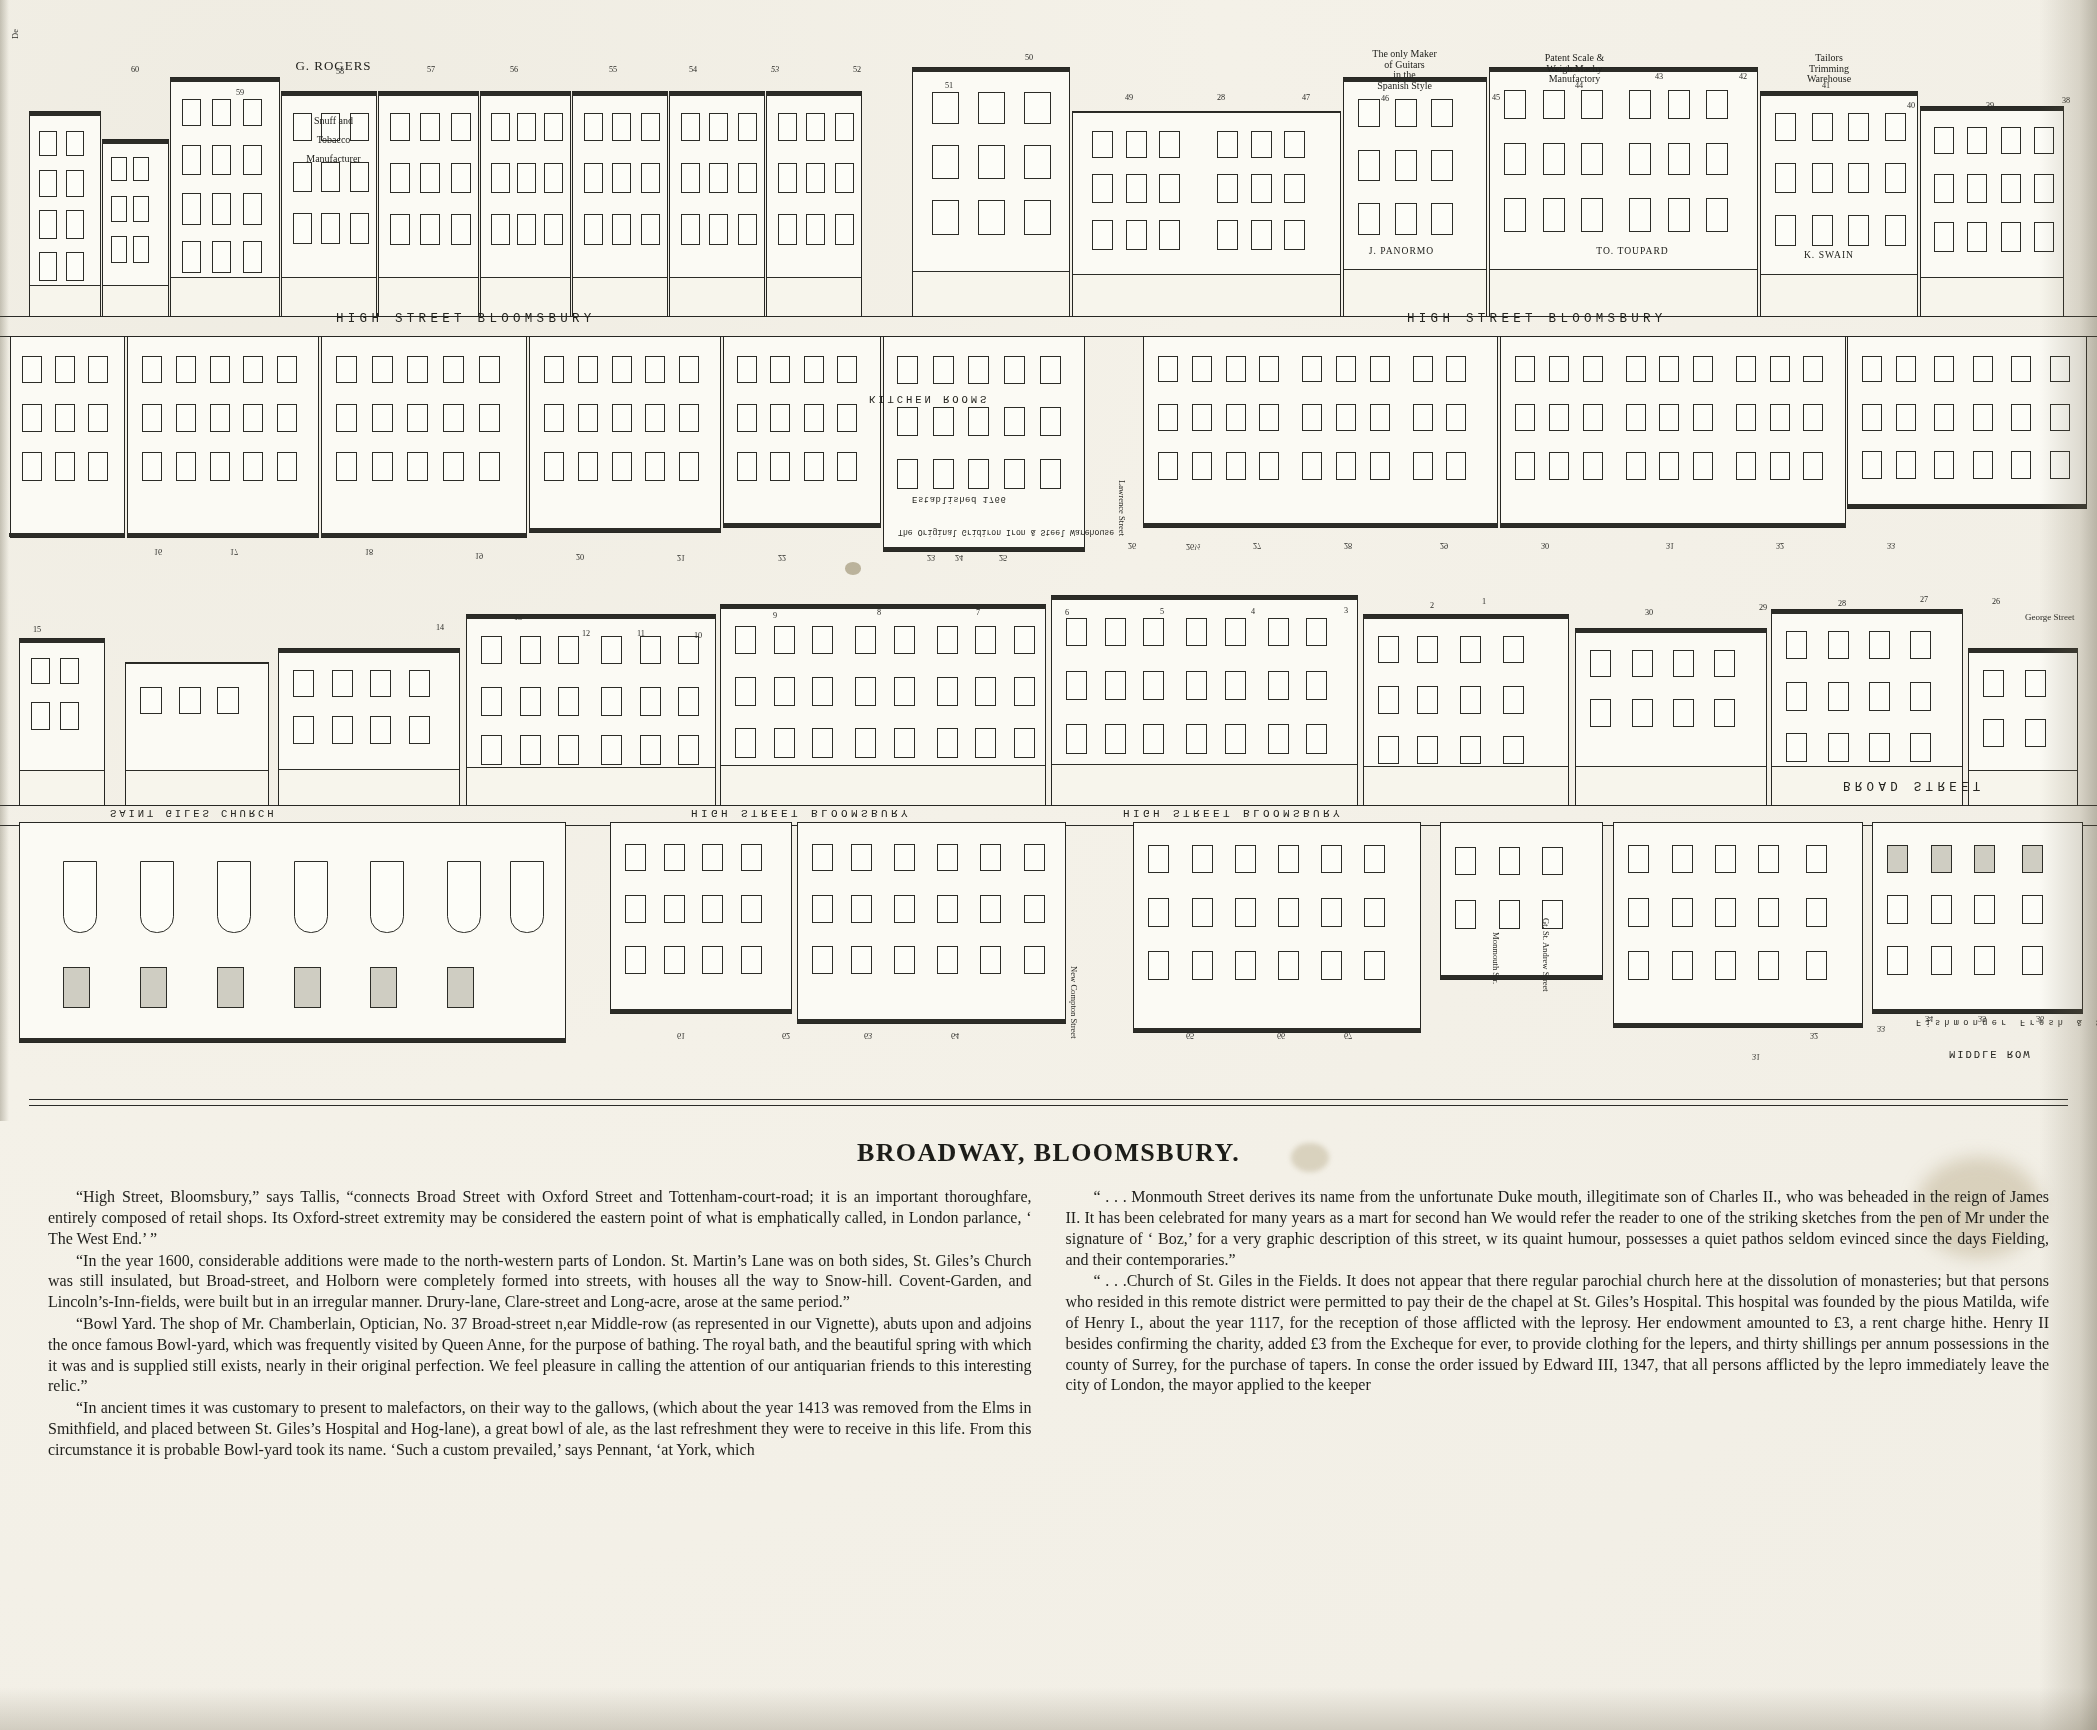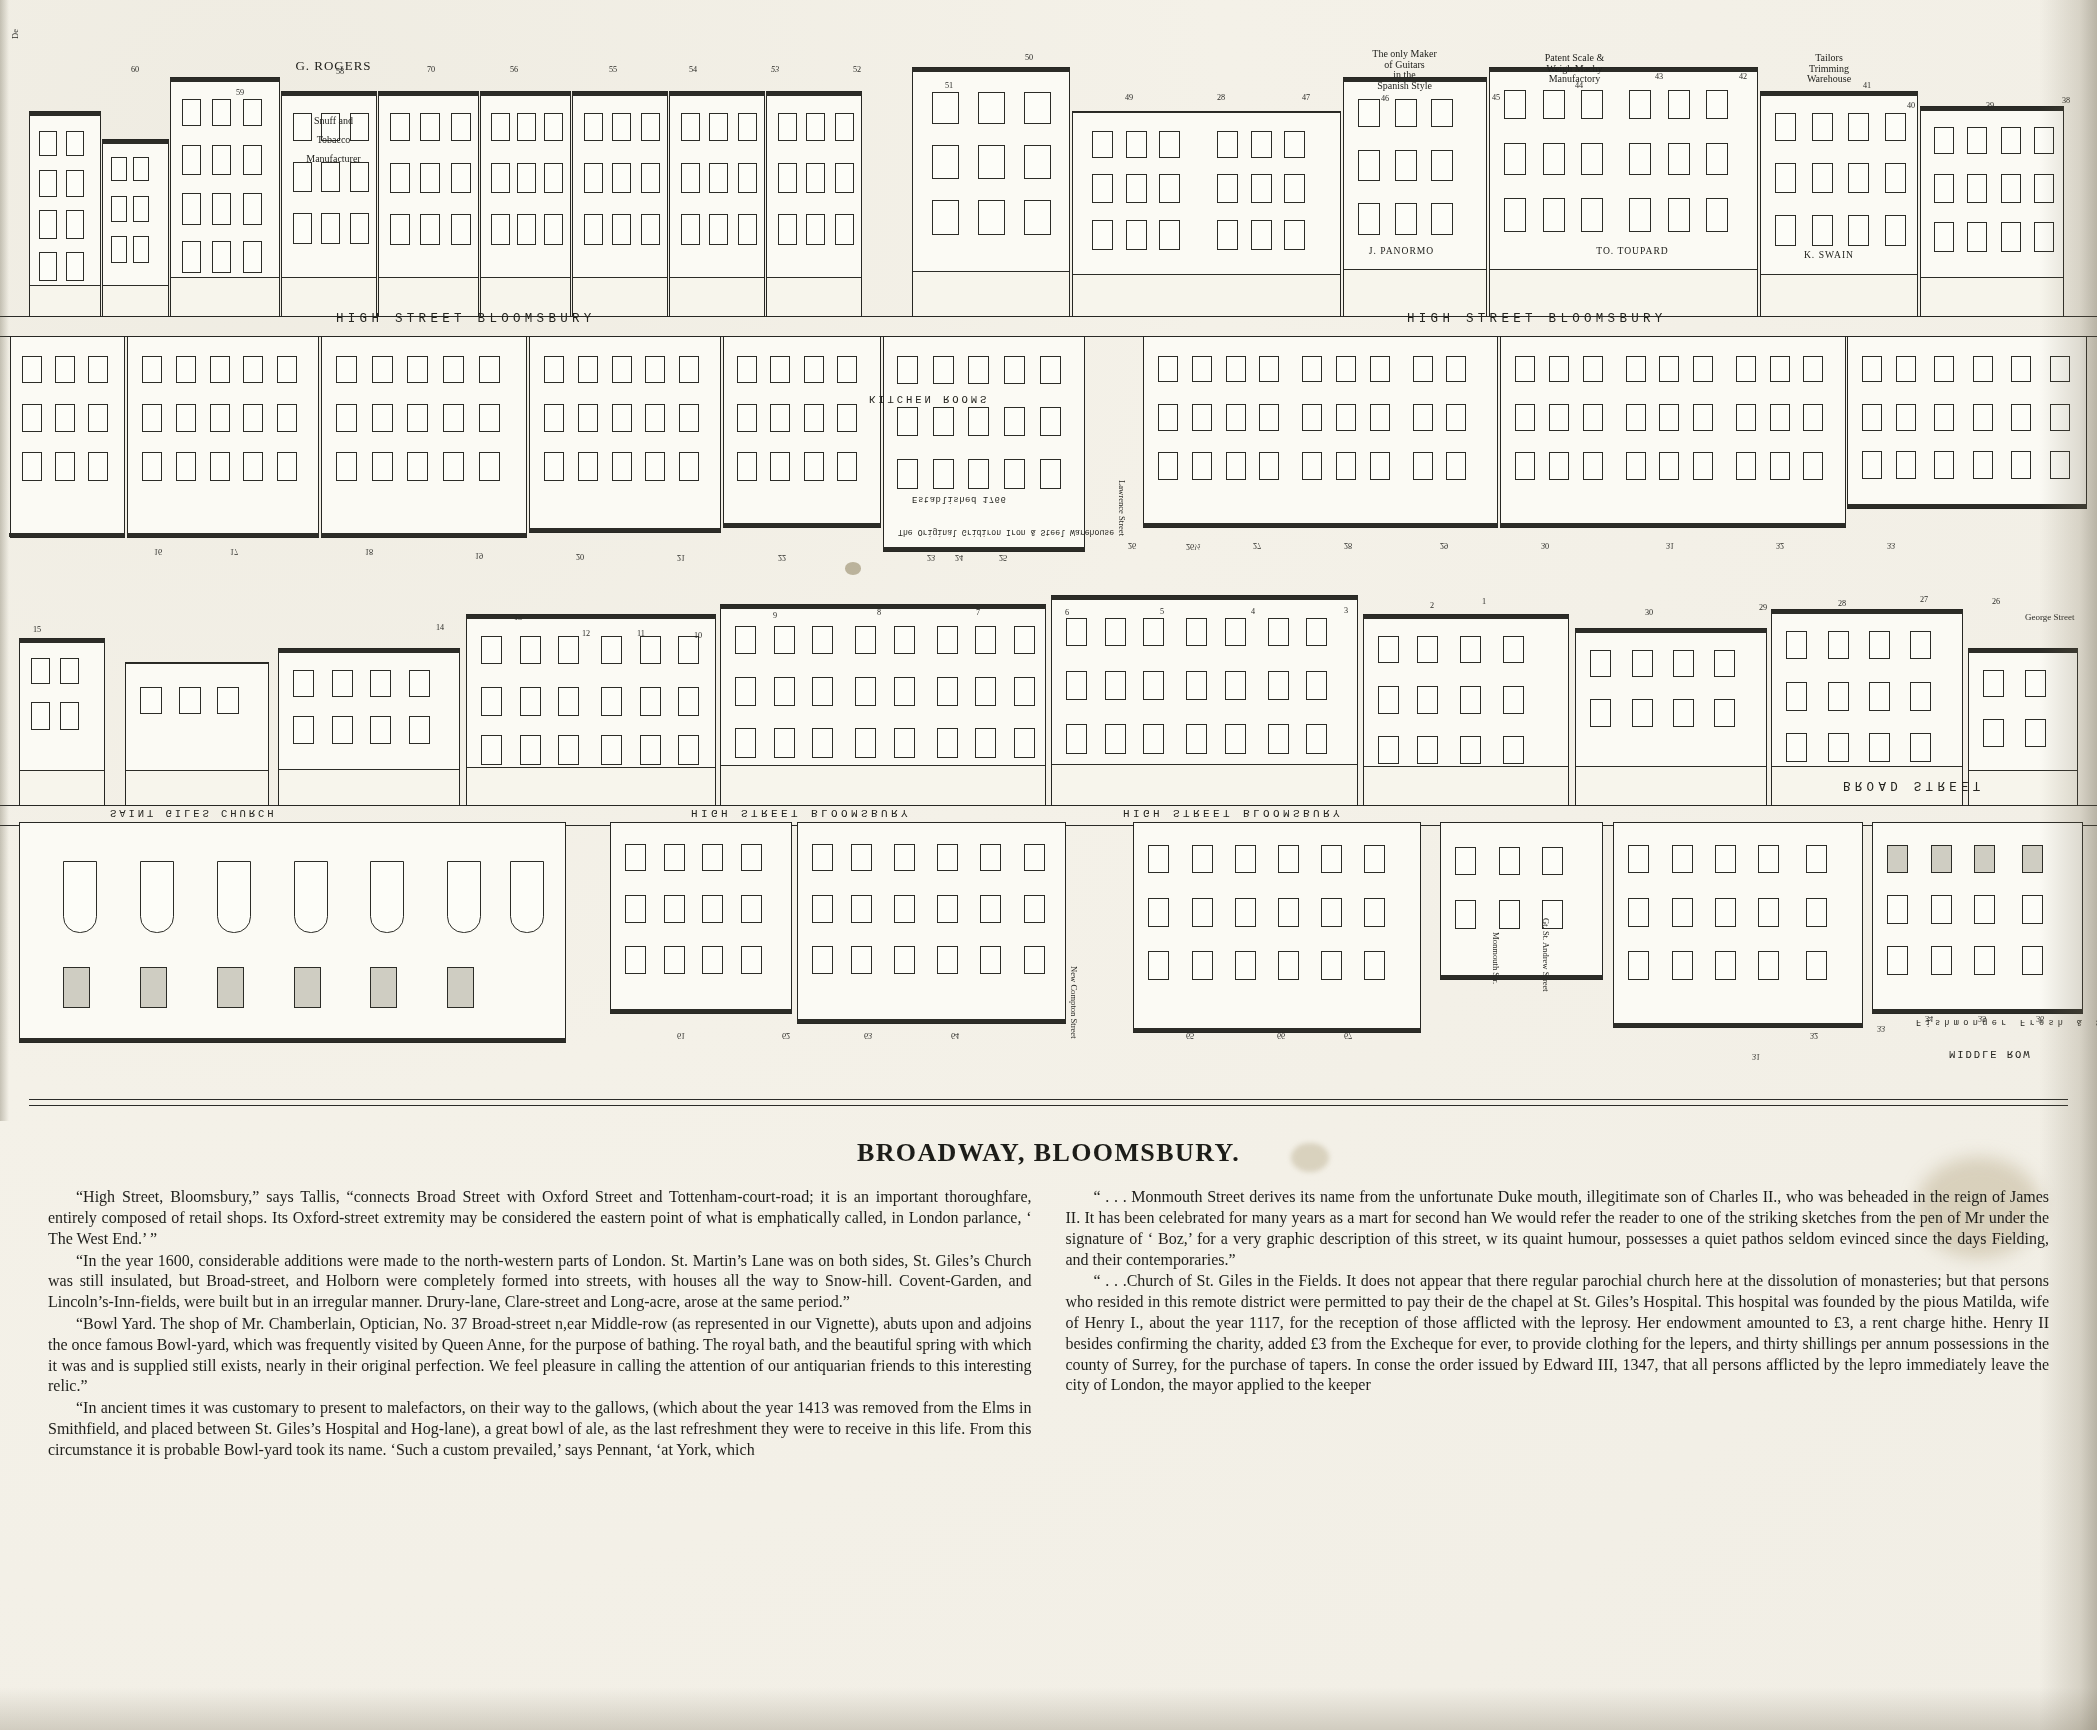--- a/index.html
+++ b/index.html
@@ -440,37 +440,37 @@
         <div class="win" style="left:12.5px;top:115px;width:20px;height:30px;"></div>
         <div class="win" style="left:46px;top:115px;width:20px;height:30px;"></div>
         <div class="win" style="left:80px;top:115px;width:20px;height:30px;"></div>
         <div class="win" style="left:113px;top:115px;width:20px;height:30px;"></div>
         <div class="shopfront" style="height:38px;"></div>
       </div>
 
       <div class="num" style="left:131px;top:36px;">60</div>
       <div class="num" style="left:236px;top:59px;">59</div>
       <div class="num" style="left:336px;top:38px;">58</div>
-      <div class="num" style="left:427px;top:36px;">70</div>
+      <div class="num" style="left:427px;top:36px;">57</div>
       <div class="num" style="left:510px;top:36px;">56</div>
       <div class="num" style="left:609px;top:36px;">55</div>
       <div class="num" style="left:689px;top:36px;">54</div>
       <div class="num" style="left:771px;top:36px;font-style:italic;">53</div>
       <div class="num" style="left:853px;top:36px;">52</div>
       <div class="num" style="left:945px;top:24px;margin-top:28px;">51</div>
       <div class="num" style="left:1025px;top:24px;">50</div>
       <div class="num" style="left:1125px;top:64px;">49</div>
       <div class="num" style="left:1217px;top:64px;">28</div>
       <div class="num" style="left:1302px;top:64px;">47</div>
       <div class="num" style="left:1381px;top:65px;">46</div>
       <div class="num" style="left:1492px;top:64px;">45</div>
       <div class="num" style="left:1575px;top:52px;">44</div>
       <div class="num" style="left:1655px;top:43px;">43</div>
       <div class="num" style="left:1739px;top:43px;">42</div>
-      <div class="num" style="left:1822px;top:52px;margin-left:41px;">41</div>
+      <div class="num" style="left:1822px;top:52px;">41</div>
       <div class="num" style="left:1907px;top:72px;">40</div>
       <div class="num" style="left:1986px;top:72px;">39</div>
       <div class="num" style="left:2062px;top:67px;">38</div>
 
       <div class="shopsign" style="left:283px;top:30px;width:101px;font-size:13px;letter-spacing:1px;">G. ROGERS</div>
       <div class="shopsign" style="left:283px;top:82px;width:101px;font-size:10px;line-height:1.9;">Snuff and
 Tobacco
 Manufacturer</div>
       <div class="shopsign" style="left:1335px;top:20px;width:139px;font-size:10px;">The only Maker
 of Guitars

